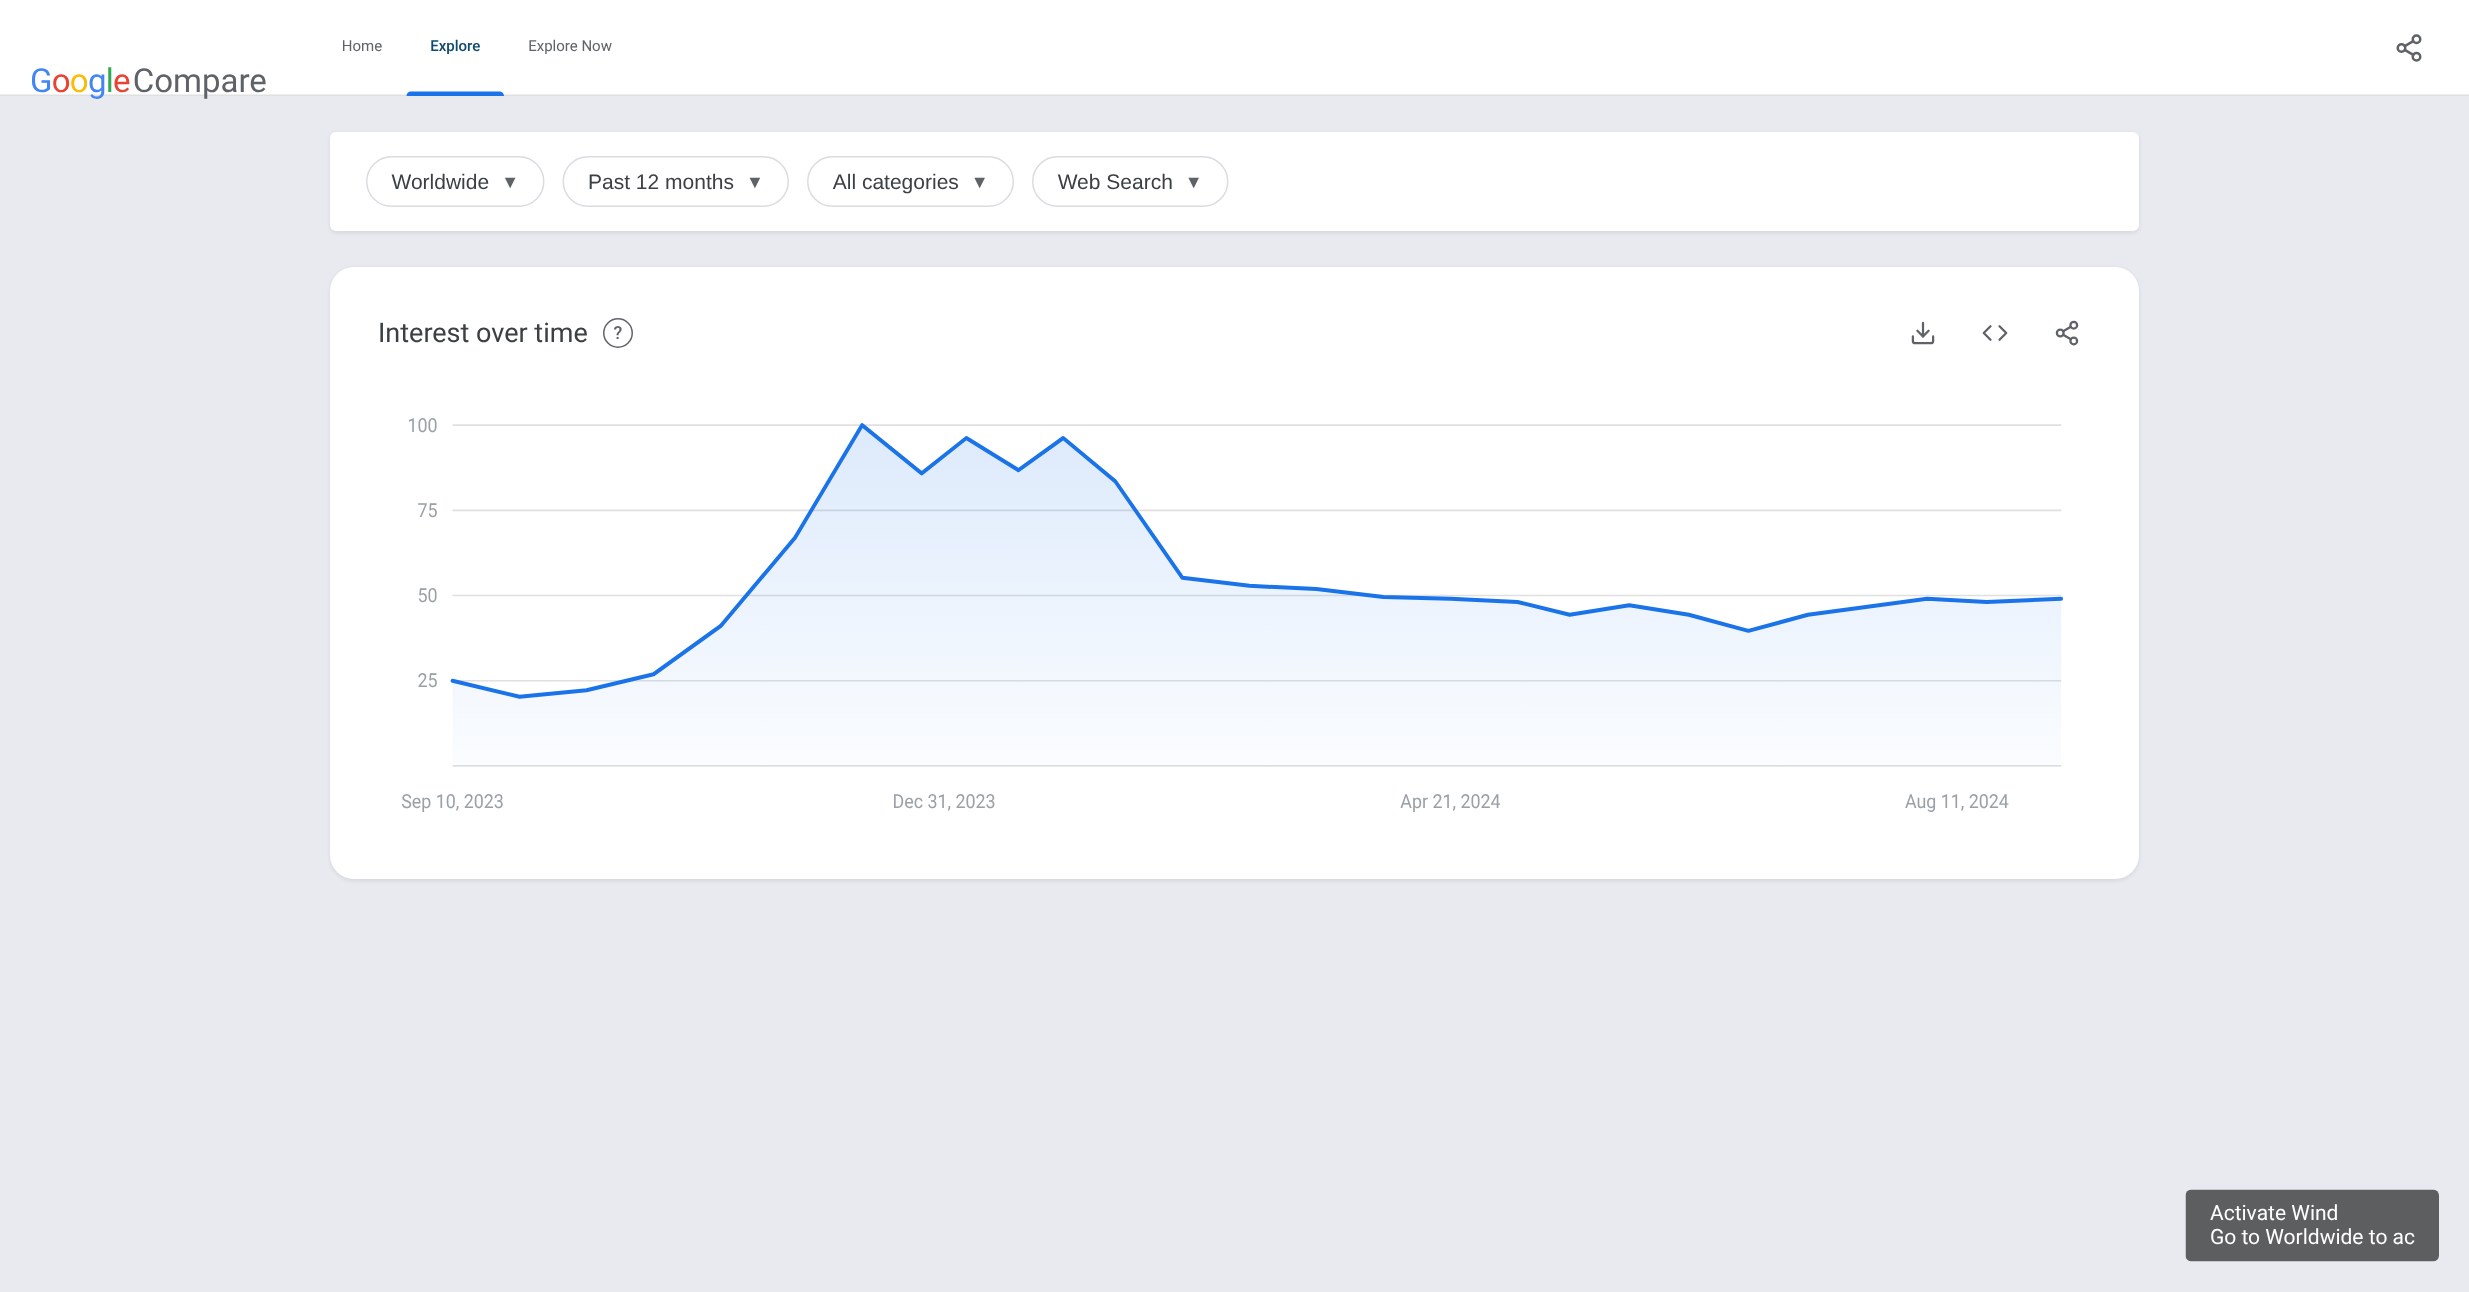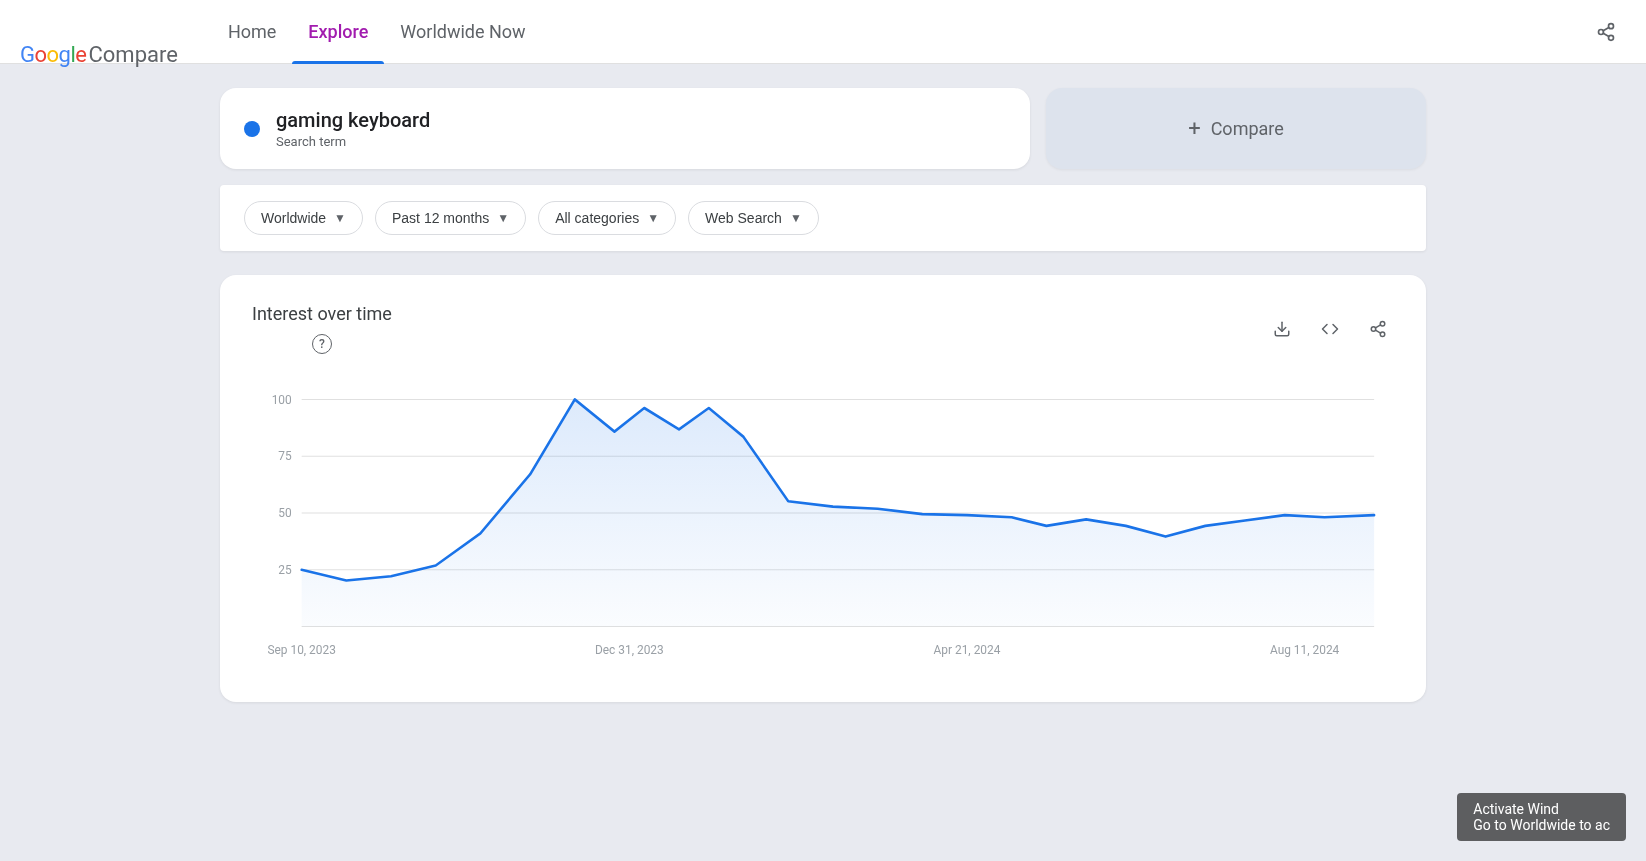--- a/index.html
+++ b/index.html
@@ -46,28 +46,28 @@
       display: flex;
       align-items: center;
       gap: 0;
       margin-left: 10px;
     }
     .nav-item {
       padding: 0 16px;
       height: 64px;
       display: flex;
       align-items: center;
-      font-size: 18px;
+      font-size: 10px;
       color: #5f6368;
       cursor: pointer;
       position: relative;
       text-decoration: none;
     }
     .nav-item.active {
-      color: #a21caf;
+      color: #0c4a6e;
       font-weight: 500;
     }
     .nav-item.active::after {
       content: '';
       position: absolute;
       bottom: 0;
       left: 0;
       right: 0;
       height: 3px;
       background: #1a73e8;
@@ -186,21 +186,20 @@
     .chart-header {
       display: flex;
       align-items: center;
       justify-content: space-between;
       margin-bottom: 24px;
     }
     .chart-title-group {
       display: flex;
       align-items: center;
       gap: 10px;
-      flex-direction: column;
     }
     .chart-title {
       font-size: 18px;
       color: #3c4043;
       font-weight: 400;
     }
     .help-icon {
       width: 20px;
       height: 20px;
       border: 1.5px solid #5f6368;
@@ -259,49 +258,36 @@
 <header class="header">
   <div class="logo">
     <span class="logo-google">
       <span class="g-blue">G</span><span class="g-red">o</span><span class="g-yellow">o</span><span class="g-blue">g</span><span class="g-green">l</span><span class="g-red">e</span>
     </span>
     <span class="logo-trends">Compare</span>
   </div>
   <nav class="nav">
     <a class="nav-item">Home</a>
     <a class="nav-item active">Explore</a>
-    <a class="nav-item">Worldwide Now</a>
+    <a class="nav-item">Explore Now</a>
   </nav>
   <div class="header-spacer"></div>
   <div class="header-share">
     <svg width="20" height="20" viewBox="0 0 24 24" fill="none" stroke="#5f6368" stroke-width="2" stroke-linecap="round" stroke-linejoin="round">
       <circle cx="18" cy="5" r="3"></circle>
         <circle cx="6" cy="12" r="3"></circle>
         <circle cx="18" cy="19" r="3"></circle>
       <line x1="8.59" y1="13.51" x2="15.42" y2="17.49"></line>
         <line x1="15.41" y1="6.51" x2="8.59" y2="10.49"></line>
     </svg>
   </div>
 </header>
 
 <div class="main">
 
-  <div class="search-section">
-    <div class="search-card">
-      <div class="search-dot"></div>
-      <div>
-        <div class="search-term-label">gaming keyboard</div>
-        <div class="search-type-label">Search term</div>
-      </div>
-    </div>
-    <div class="compare-card">
-      <span class="compare-plus">+</span>
-      <span class="compare-label">Compare</span>
-    </div>
-  </div>
 
   <div class="filters-section">
     <button class="filter-btn">
       <span>Worldwide</span>
       <span class="filter-chevron">▼</span>
     </button>
     <button class="filter-btn">
       <span>Past 12 months</span>
       <span class="filter-chevron">▼</span>
     </button>

